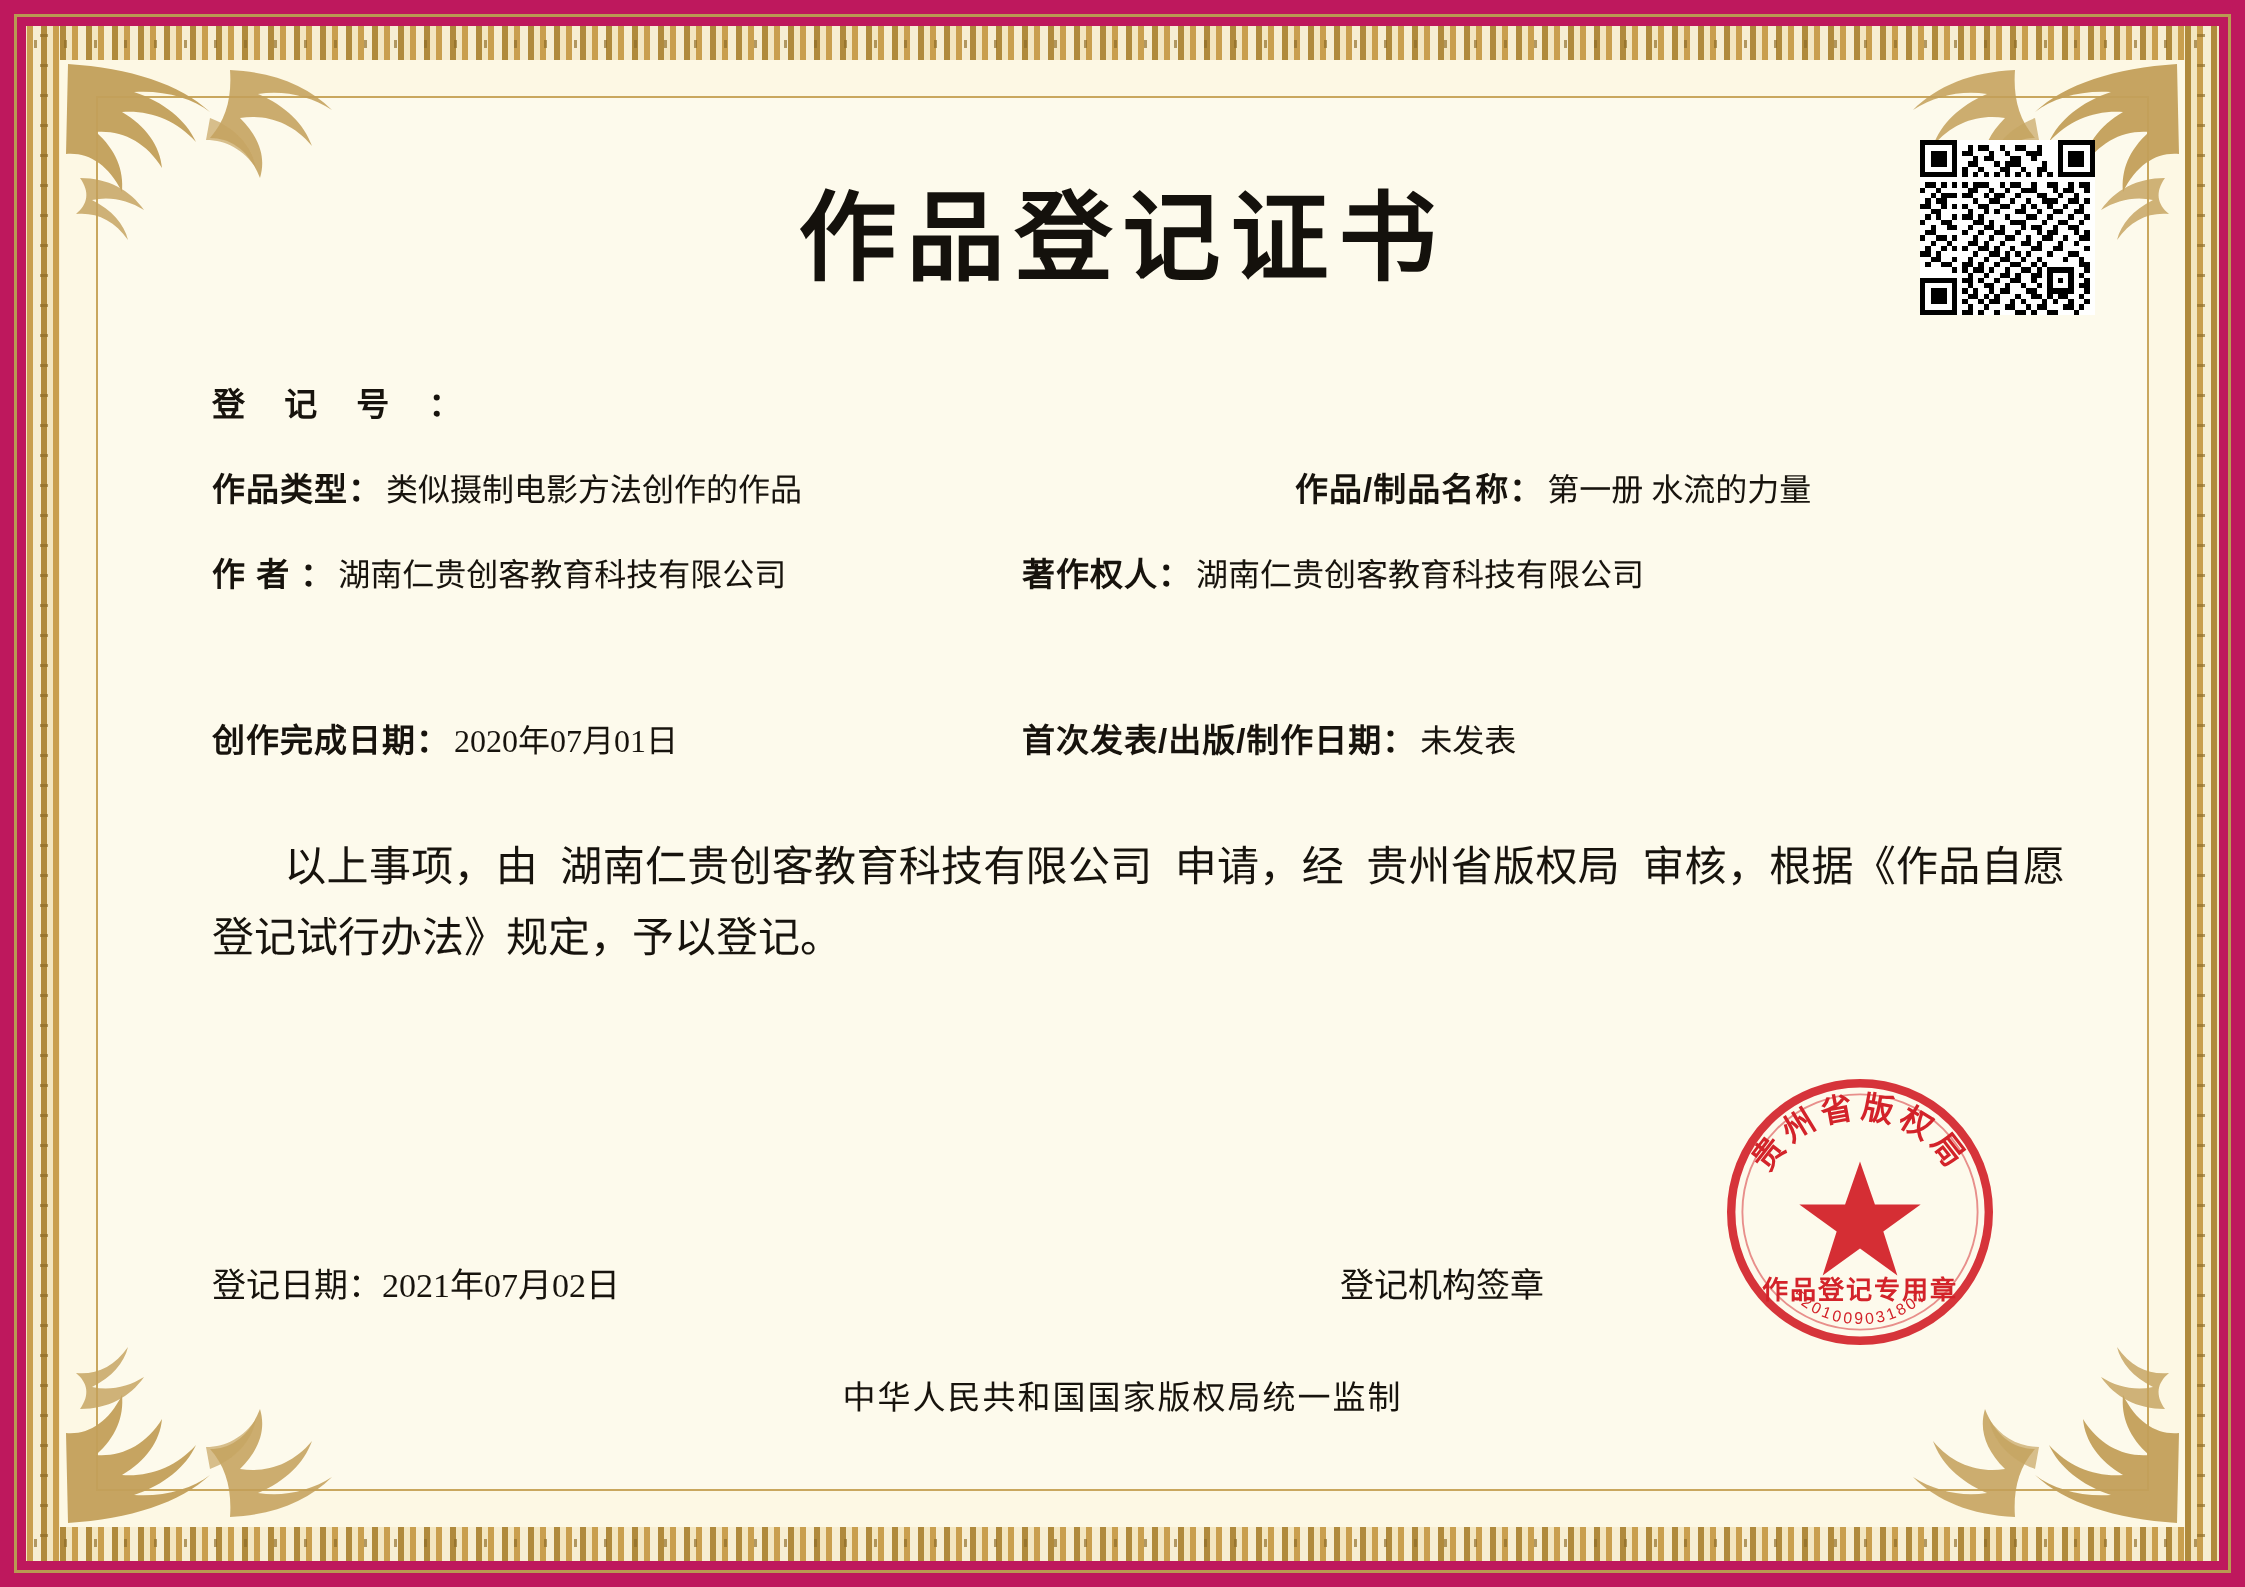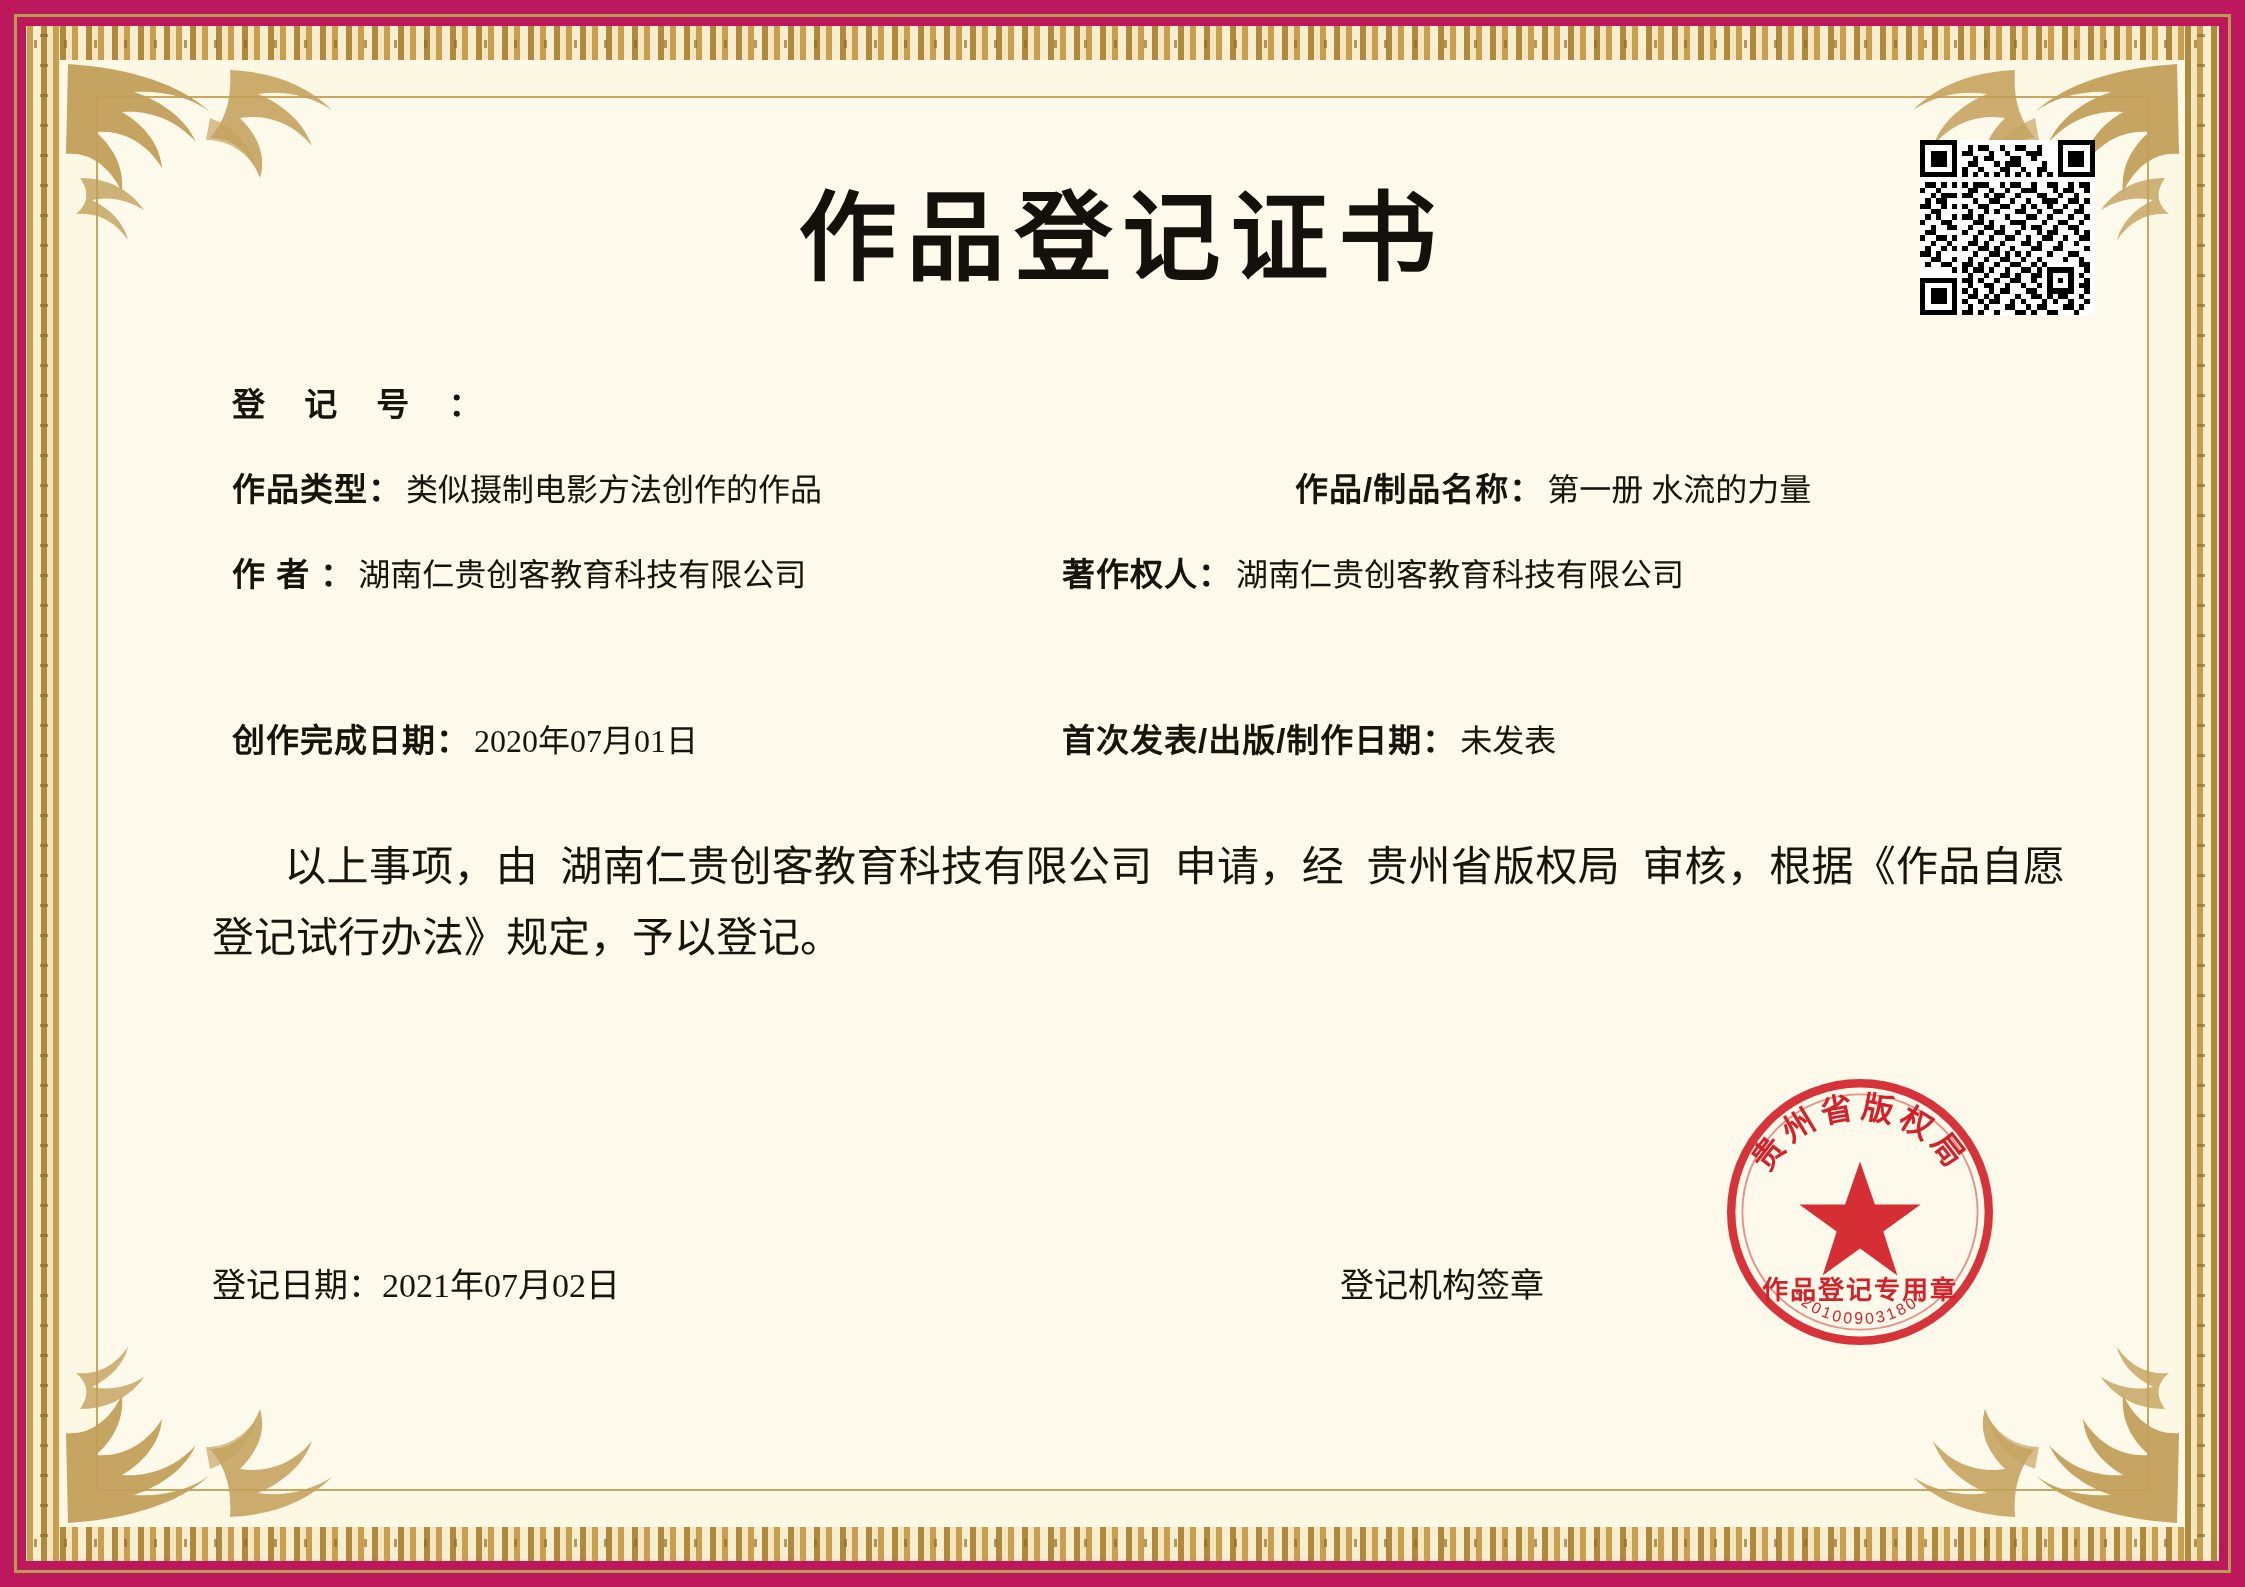--- a/index.html
+++ b/index.html
@@ -133,21 +133,20 @@
   .row {
     display: flex;
     align-items: baseline;
     margin-bottom: 37px;
     font-size: 34px;
     color: #17130d;
   }
   .col {
     display: flex;
     align-items: baseline;
-    margin-left: 20px;
   }
   .col-left  { width: 810px; flex: none; }
   .col-right { flex: 1; }
 
   .lbl {
     font-weight: 700;
     font-family: "Liberation Sans", "DejaVu Sans", sans-serif;
     font-size: 33px;
     white-space: nowrap;
     letter-spacing: 1px;
@@ -597,20 +596,21 @@
     <div class="statement">
       <span class="indent"></span><span>以上事项，由</span><span class="sp"></span><span>湖南仁贵创客教育科技有限公司</span><span class="sp"></span><span>申请，经</span><span class="sp"></span><span>贵州省版权局</span><span class="sp"></span><span>审核，根据《</span><span>作品自愿登记试行办法》规定，予以登记。</span>
     </div>
 
     <div class="footer-line">
       <span class="reg-date">登记日期：</span>
         <span class="reg-date">2021年07月02日</span>
       <span class="seal-label">登记机构签章</span>
     </div>
 
+    <div class="bottom-note">中华人民共和国国家版权局统一监制</div>
 
     <div class="seal">
       <svg viewBox="0 0 300 300" xmlns="http://www.w3.org/2000/svg">
         <defs>
           <path id="arcTop" d="M 40,160 A 110,110 0 0 1 260,160"></path>
           <path id="arcBottom" d="M 62,195 A 100,100 0 0 0 238,195"></path>
           <path id="arcCode" d="M 55,210 A 105,105 0 0 0 245,210"></path>
         </defs>
         <circle cx="150" cy="150" r="138" fill="none" stroke="#d3232a" stroke-width="9" opacity="0.92"></circle>
         <circle cx="150" cy="150" r="126" fill="none" stroke="#d3232a" stroke-width="2" opacity="0.5"></circle>

